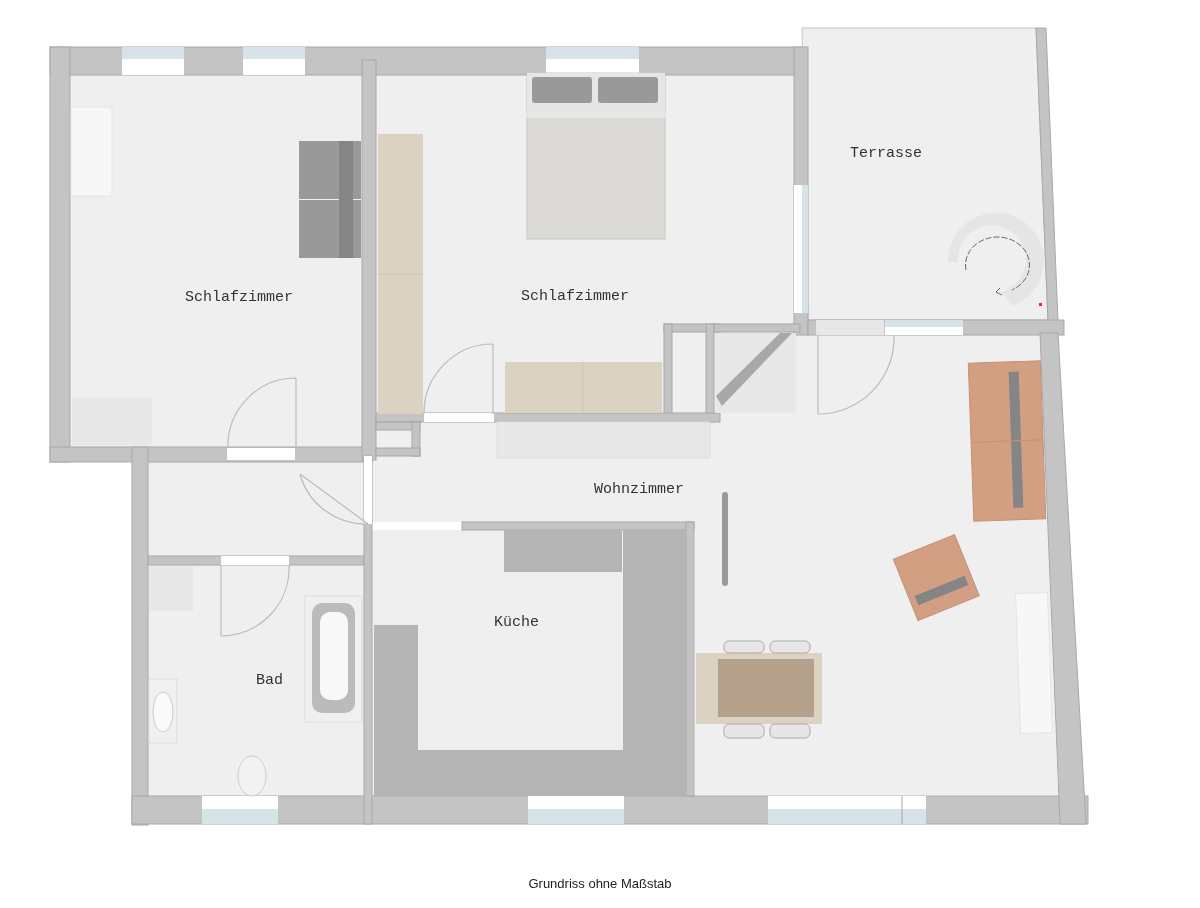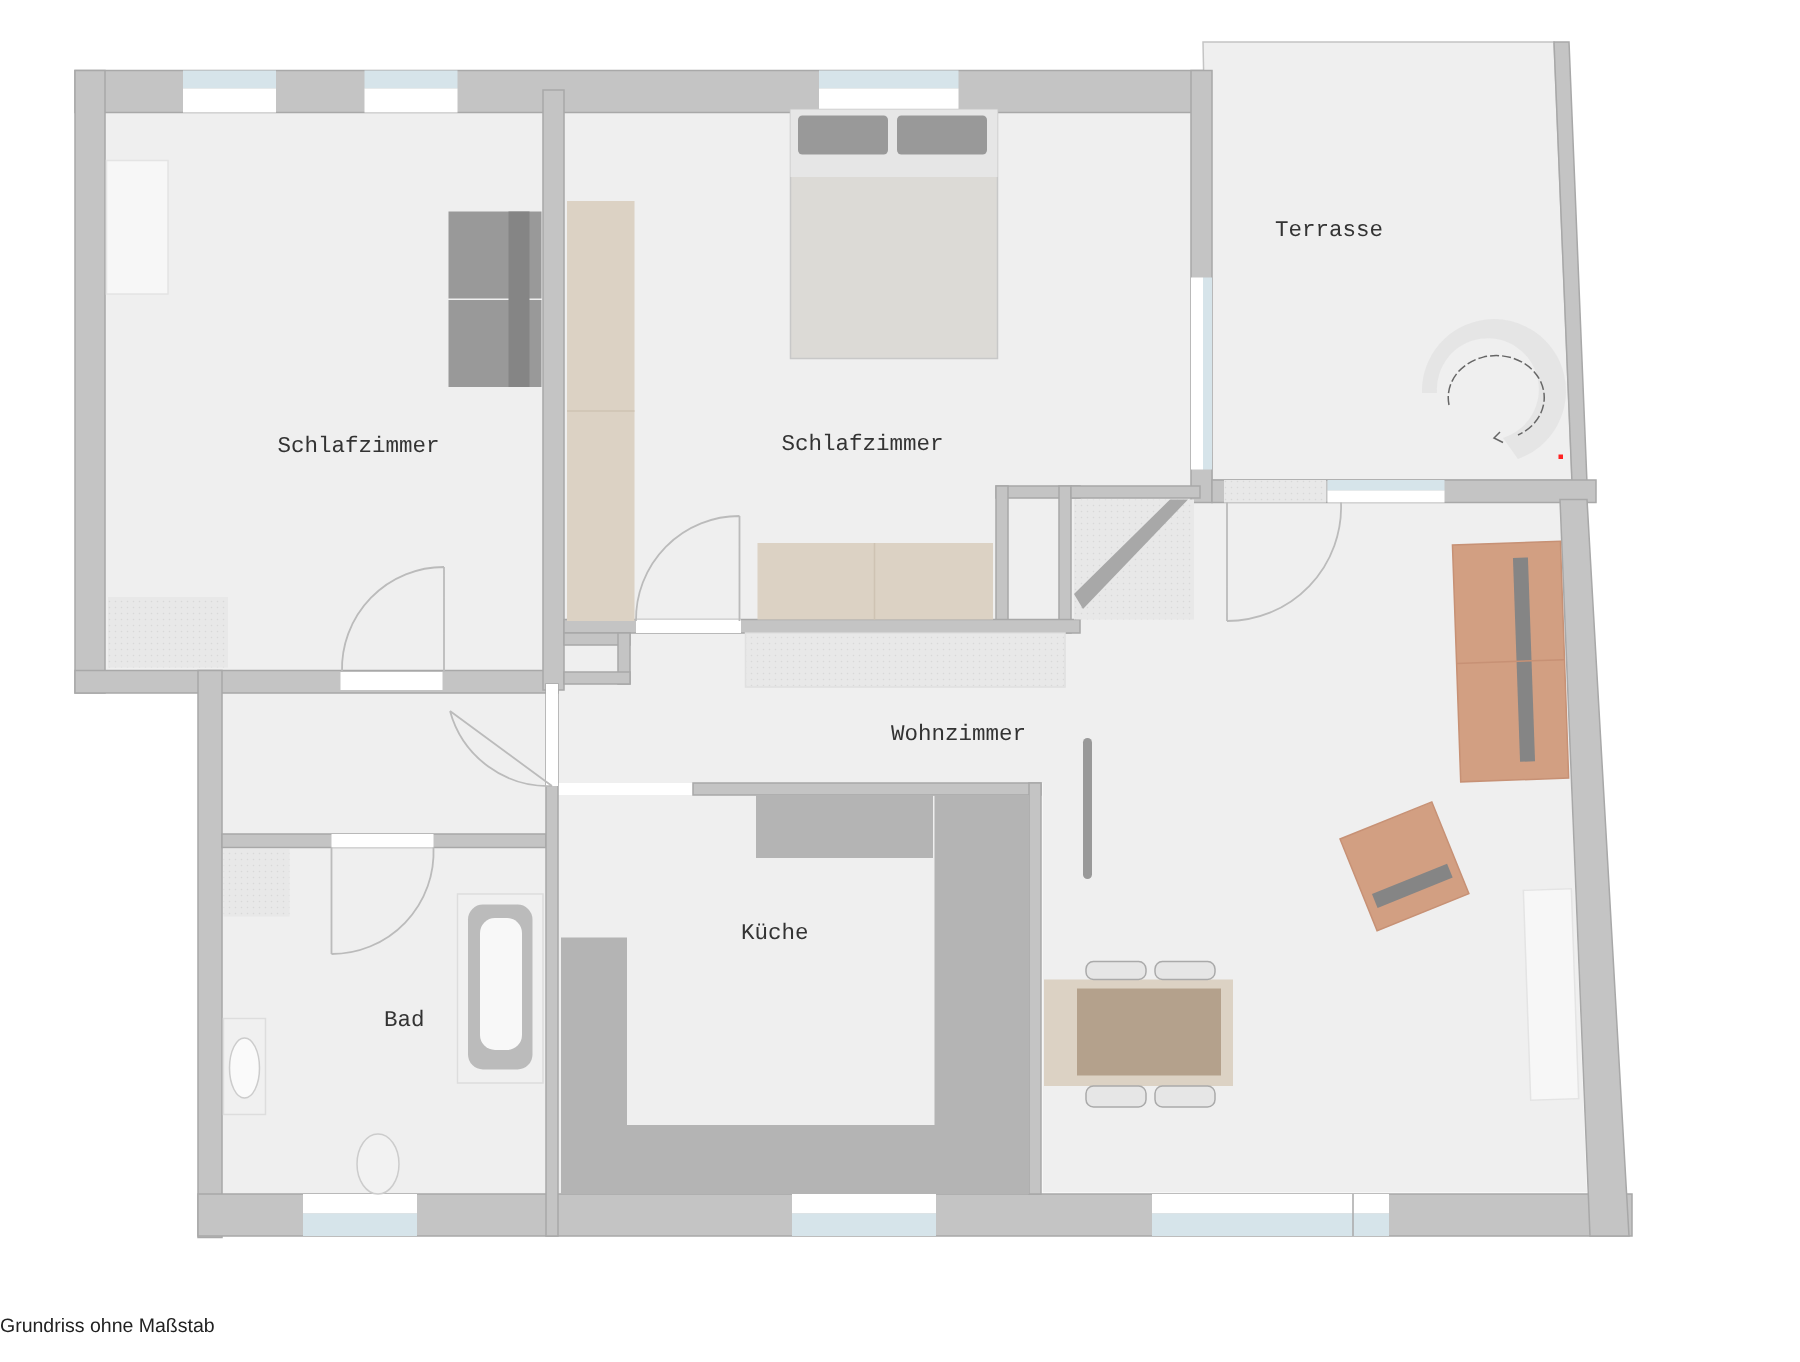--- a/index.html
+++ b/index.html
@@ -1,19 +1,19 @@
 <!DOCTYPE html>
 <html><head>
 <meta charset="utf-8">
 <style>
   html, body { margin:0; padding:0; background:#ffffff; }
   body { width:1200px; height:908px; position:relative; overflow:hidden; font-family:"DejaVu Sans", sans-serif; }
   #plan { position:absolute; left:0; top:0; width:1200px; height:908px; }
   .room-label { position:absolute; font-family:Liberation Mono, monospace; font-size:15px; color:#333333; white-space:nowrap; }
-  .caption { position:absolute; left:0; width:1200px; top:876px; font-family:"Liberation Sans", sans-serif; font-size:13px; color:#222222; }
+  .caption { position:absolute; left:0; width:1200px; top:876px; text-align:center; font-family:"Liberation Sans", sans-serif; font-size:13px; color:#222222; }
 </style>
 </head>
 <body>
 
 <svg id="plan" viewBox="0 0 1200 908" xmlns="http://www.w3.org/2000/svg">
   <defs>
     <pattern id="dots" width="4" height="4" patternUnits="userSpaceOnUse">
       <rect width="4" height="4" fill="#e8e8e8"></rect>
       <circle cx="1" cy="1" r="0.5" fill="#d8d8d8"></circle>
     </pattern>

